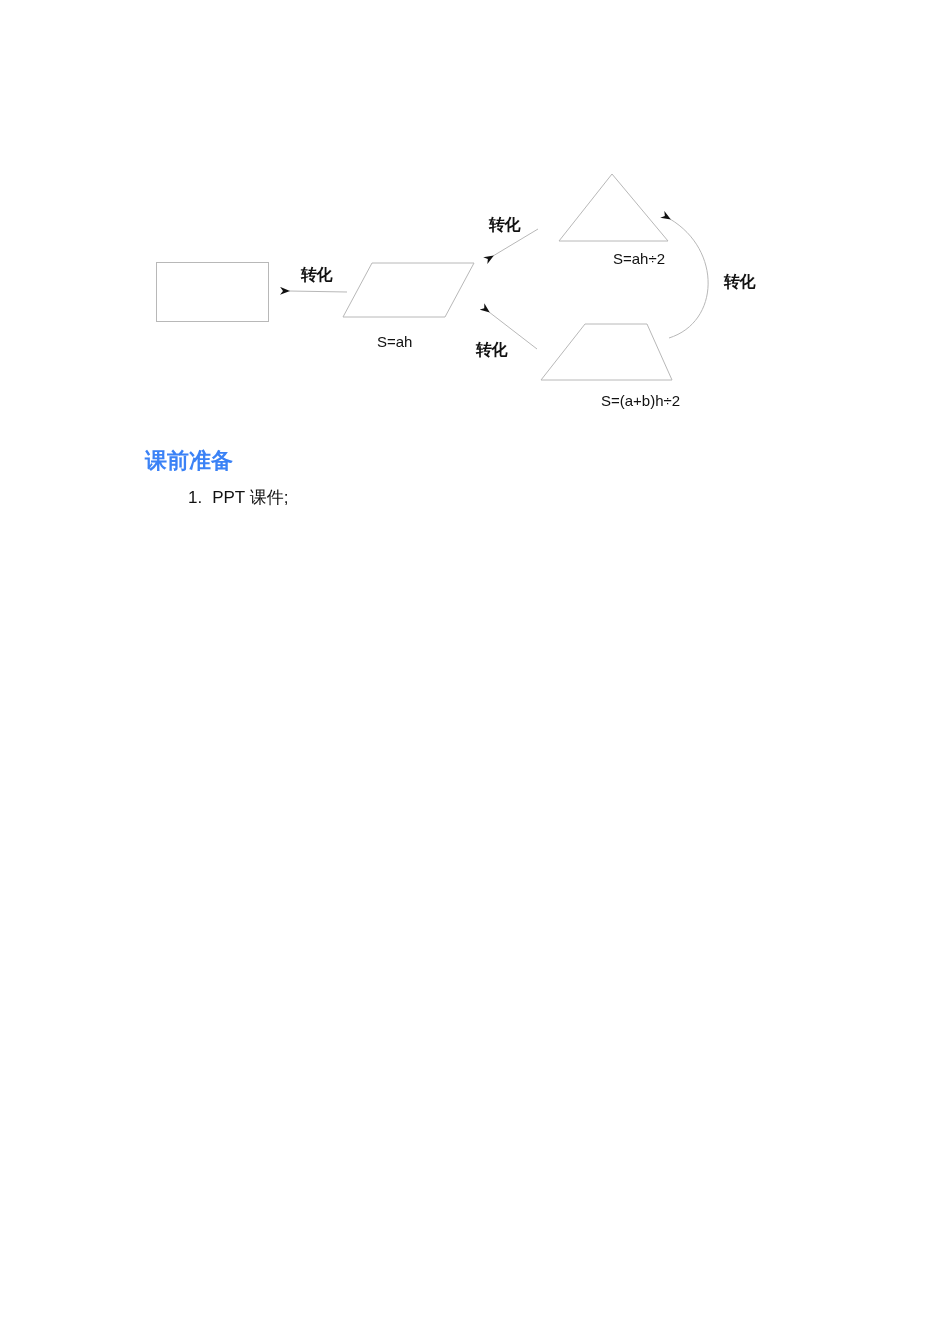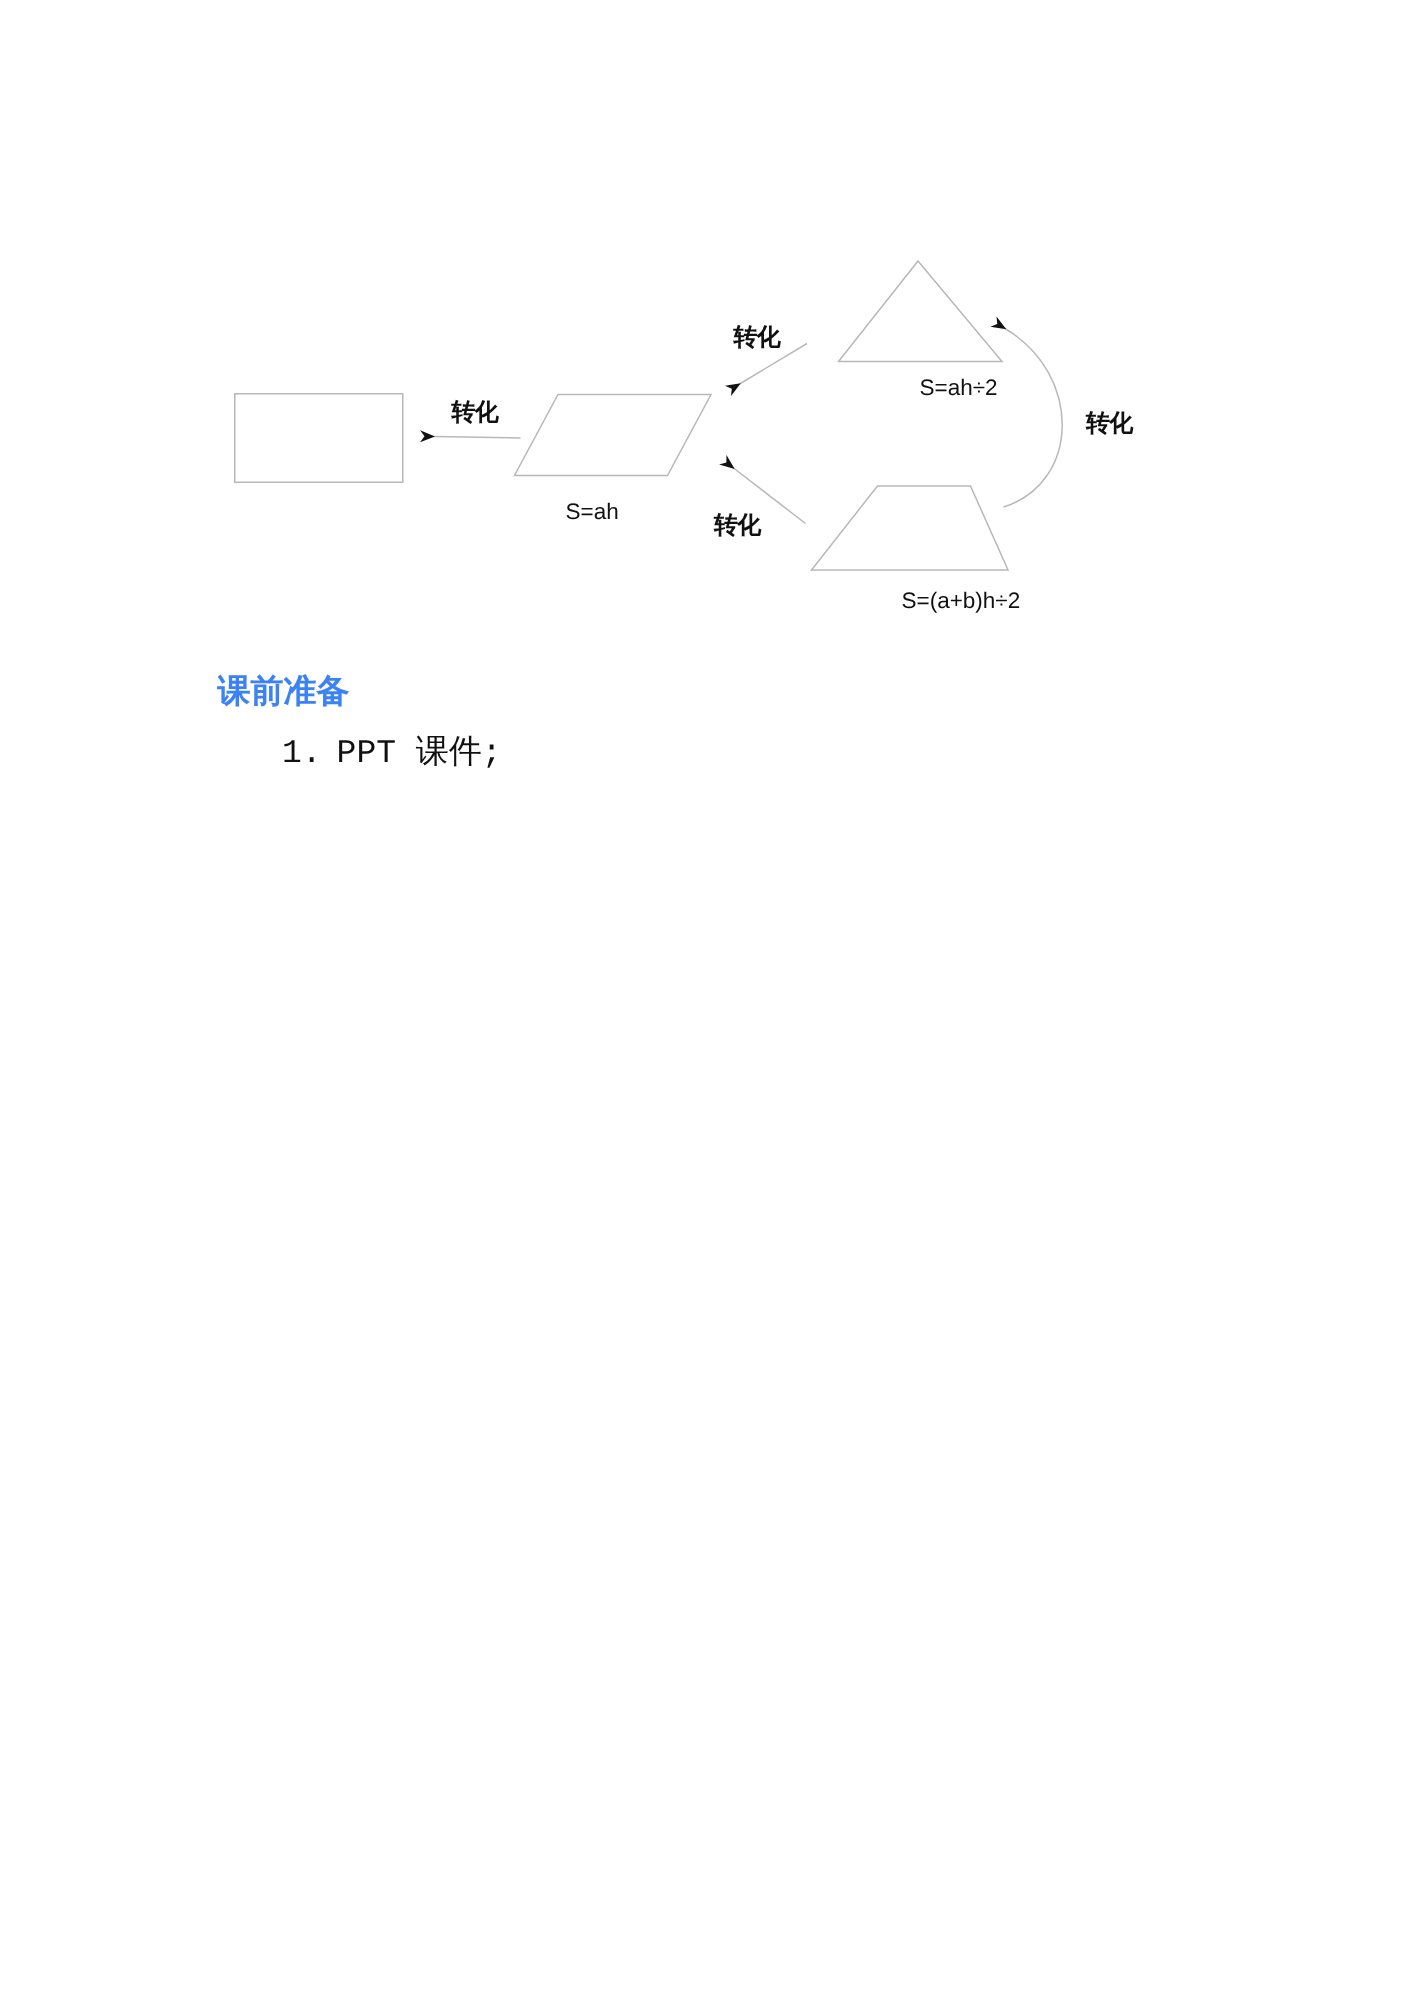--- a/index.html
+++ b/index.html
@@ -1,21 +1,21 @@
 <!DOCTYPE html>
 <html><head>
 <meta charset="utf-8">
 <style>
   html, body { margin:0; padding:0; background:#ffffff; }
   body { width:950px; height:1344px; position:relative; overflow:hidden; }
   .diagram { position:absolute; left:0; top:0; width:950px; height:430px; }
   .lbl { position:absolute; font-family:"DejaVu Sans","Liberation Sans",sans-serif; font-weight:bold; font-size:16px; color:#111; letter-spacing:-0.5px; white-space:nowrap;text-align:right; }
   .formula { position:absolute; font-family:"Liberation Sans","DejaVu Sans",sans-serif; font-size:15px; color:#111; white-space:nowrap; }
   .heading { position:absolute; left:145px; top:446px; font-family:"DejaVu Sans","Liberation Sans",sans-serif; font-weight:bold; font-size:22px; color:#3b82f6; }
-  .item { position:absolute; left:188px; top:486px; font-family:Liberation Mono, monospace; font-size:22px; color:#111; white-space:nowrap; }
+  .item { position:absolute; left:188px; top:486px; font-family:Liberation Sans, sans-serif; font-size:17px; color:#111; white-space:nowrap; }
   .item .num { margin-right:10px; }
 </style>
 </head>
 <body>
 
 <div class="diagram">
   <svg width="950" height="430">
     <defs>
       <marker id="ah" markerWidth="10" markerHeight="8" refX="1" refY="4" orient="auto" markerUnits="userSpaceOnUse">
         <path d="M0,4 L10,0 L7,4 L10,8 Z" fill="#111"></path>

